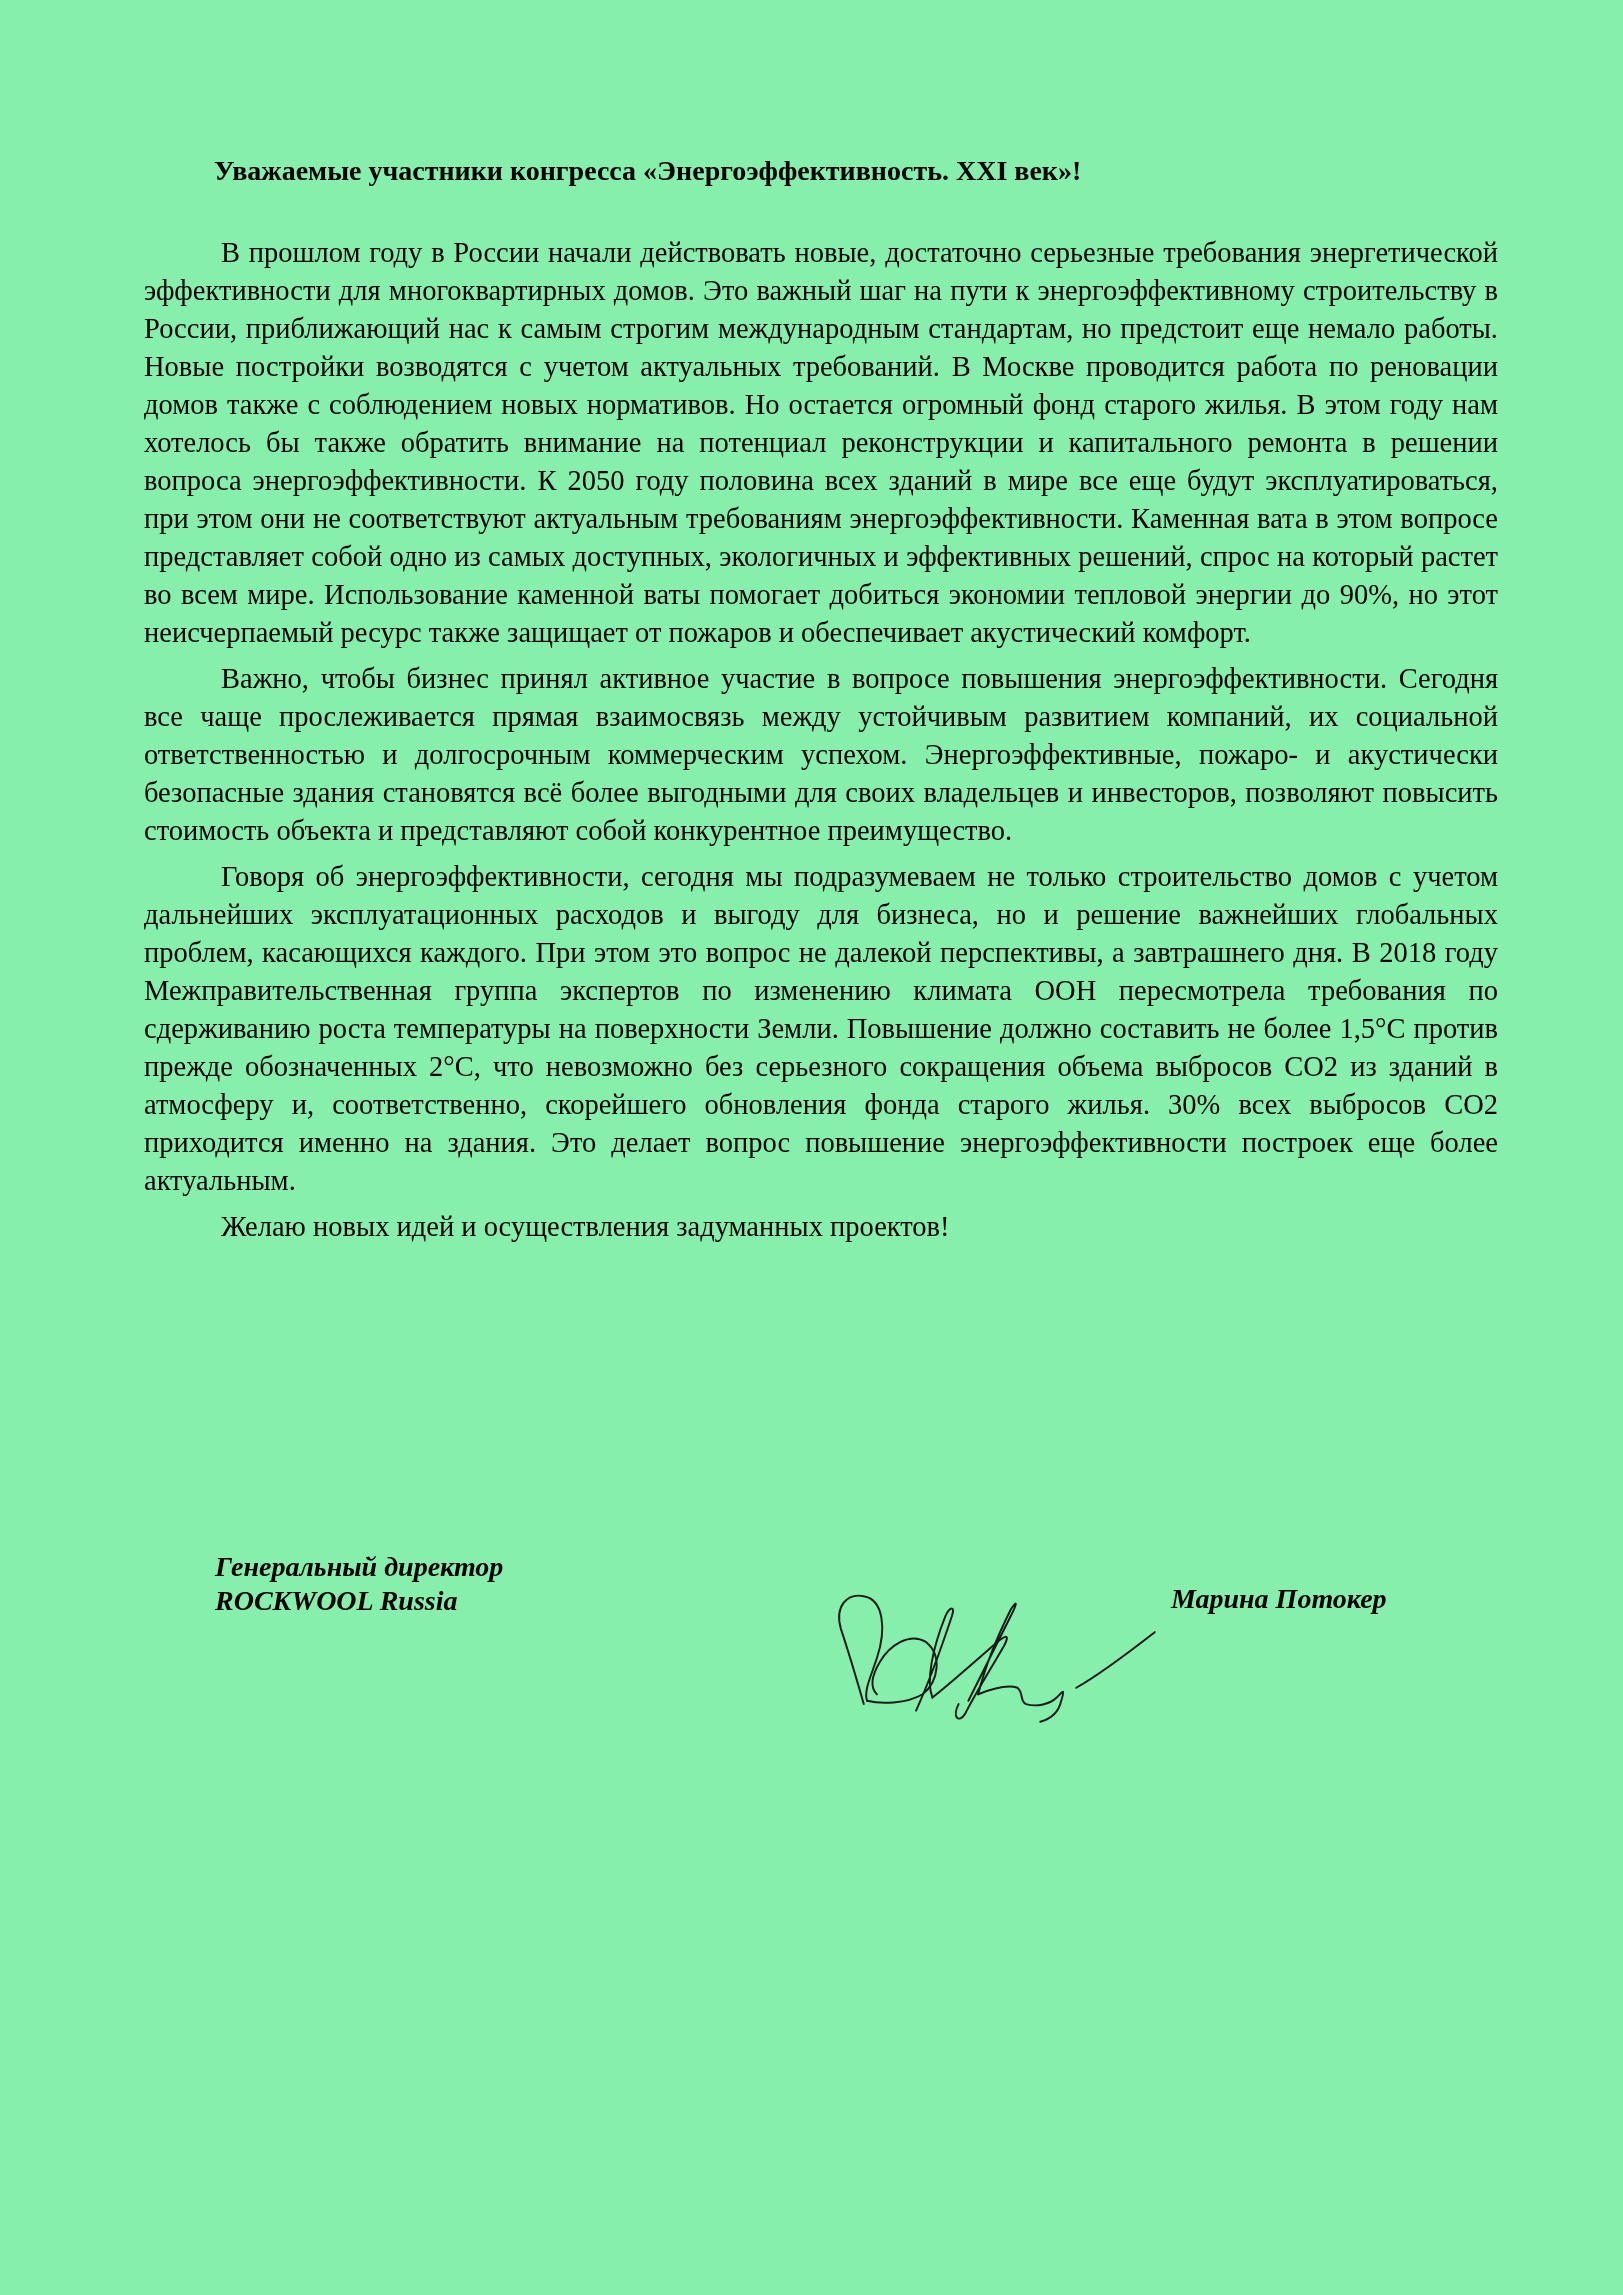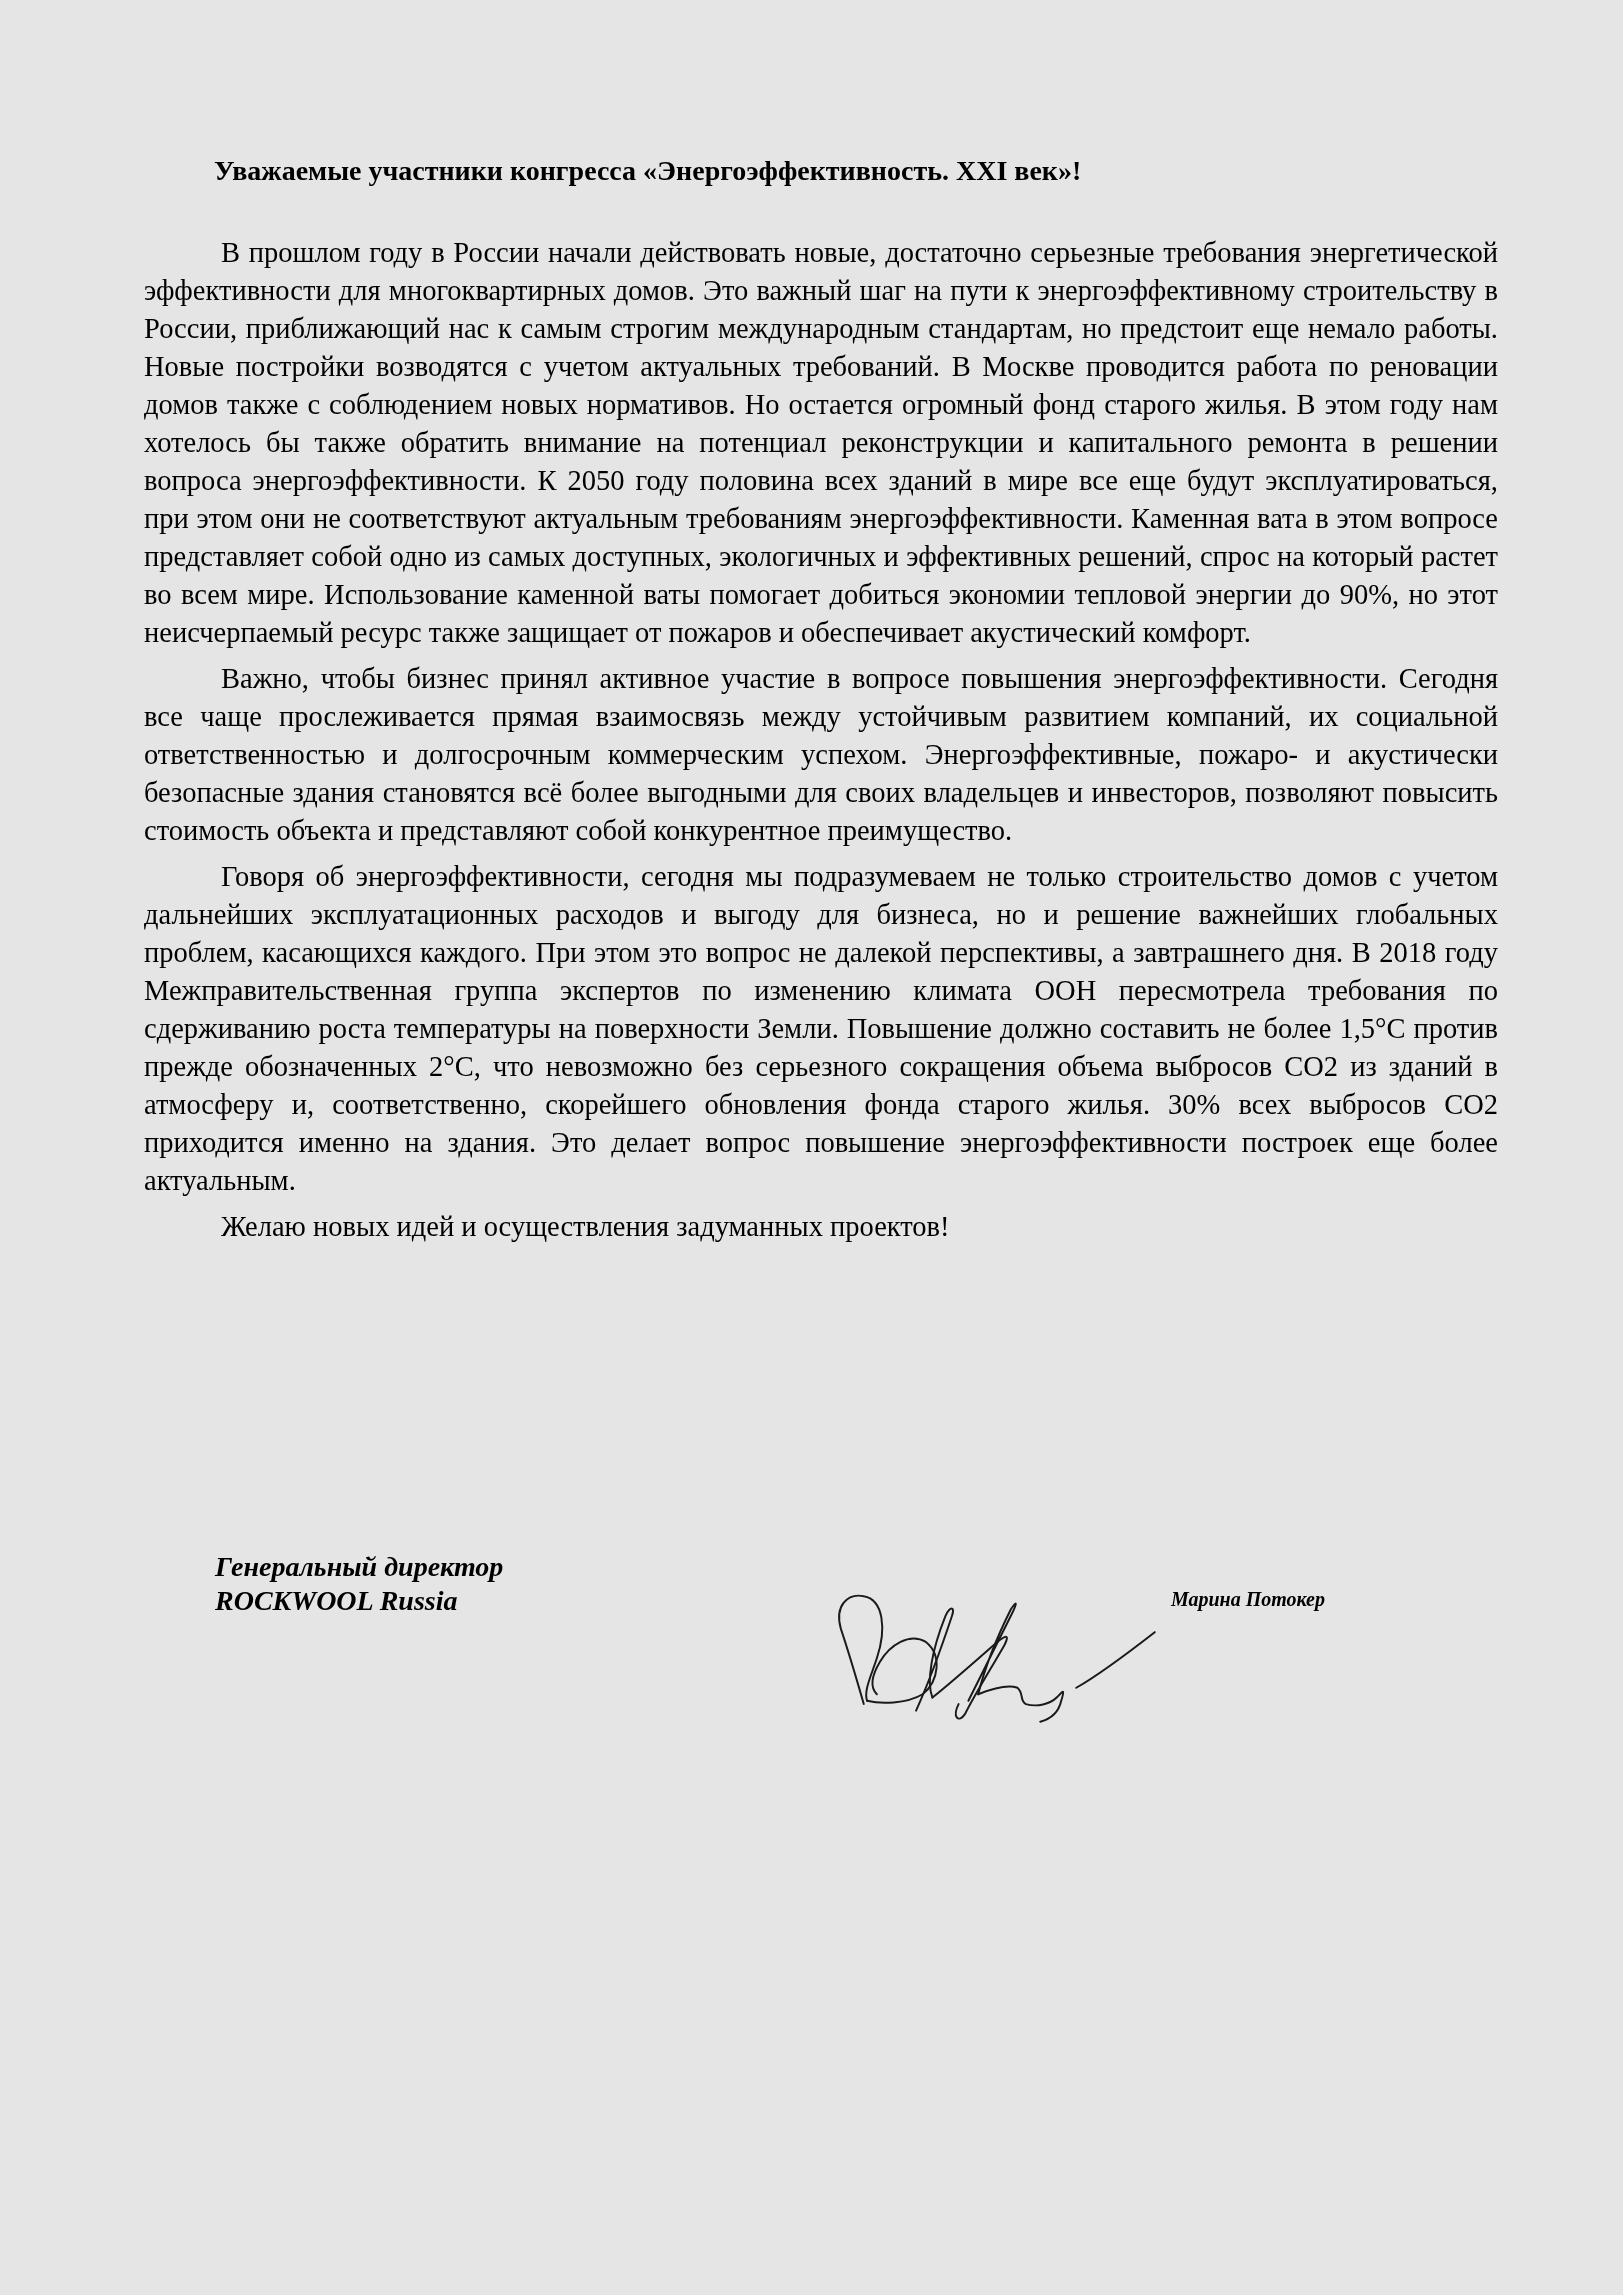--- a/index.html
+++ b/index.html
@@ -1,37 +1,37 @@
 <!DOCTYPE html>
 <html style="font-size:10.5px"><head>
   <meta charset="utf-8">
   <style>
     html, body { margin: 0; padding: 0; background: #ffffff; }
     body { width: 1623px; height: 2295px; position: relative; overflow: hidden; color: #000; }
-    .page { position: absolute; left: 0; top: 0; width: 1623px; height: 2295px; background: #e5e5e5; }
+    .page { position: absolute; left: 0; top: 0; width: 1623px; height: 2295px; background: #86efac; }
     .title {
       position: absolute; left: 214px; top: 152px; width: 1309px;
       font-family: "Liberation Serif", serif; font-weight: bold; font-size: 28px; line-height: 38px;
       white-space: nowrap;
     }
     .body-text {
       position: absolute; left: 136px; top: 226px; width: 1370px;
       font-family: "Liberation Serif", serif; font-size: 28.5px; line-height: 38px;
       text-align: justify;
     }
     .body-text p { margin: 8px; text-indent: 77px; }
     .sig-left {
       position: absolute; left: 215px; top: 1550px;
       font-family: "Liberation Serif", serif; font-style: italic; font-weight: bold;
       font-size: 28px; line-height: 34px;
     }
     .sig-name {
       position: absolute; left: 1171px; top: 1582px;
       font-family: "Liberation Serif", serif; font-style: italic; font-weight: bold;
-      font-size: 20px; line-height: 34px; white-space: nowrap;
+      font-size: 28px; line-height: 34px; white-space: nowrap;
     }
     .signature { position: absolute; left: 818px; top: 1570px; width: 340px; height: 157px; }
   </style>
 </head>
 <body>
 
 <div class="page">
 
   <div class="title">Уважаемые участники конгресса «Энергоэффективность. XXI век»!</div>
 

